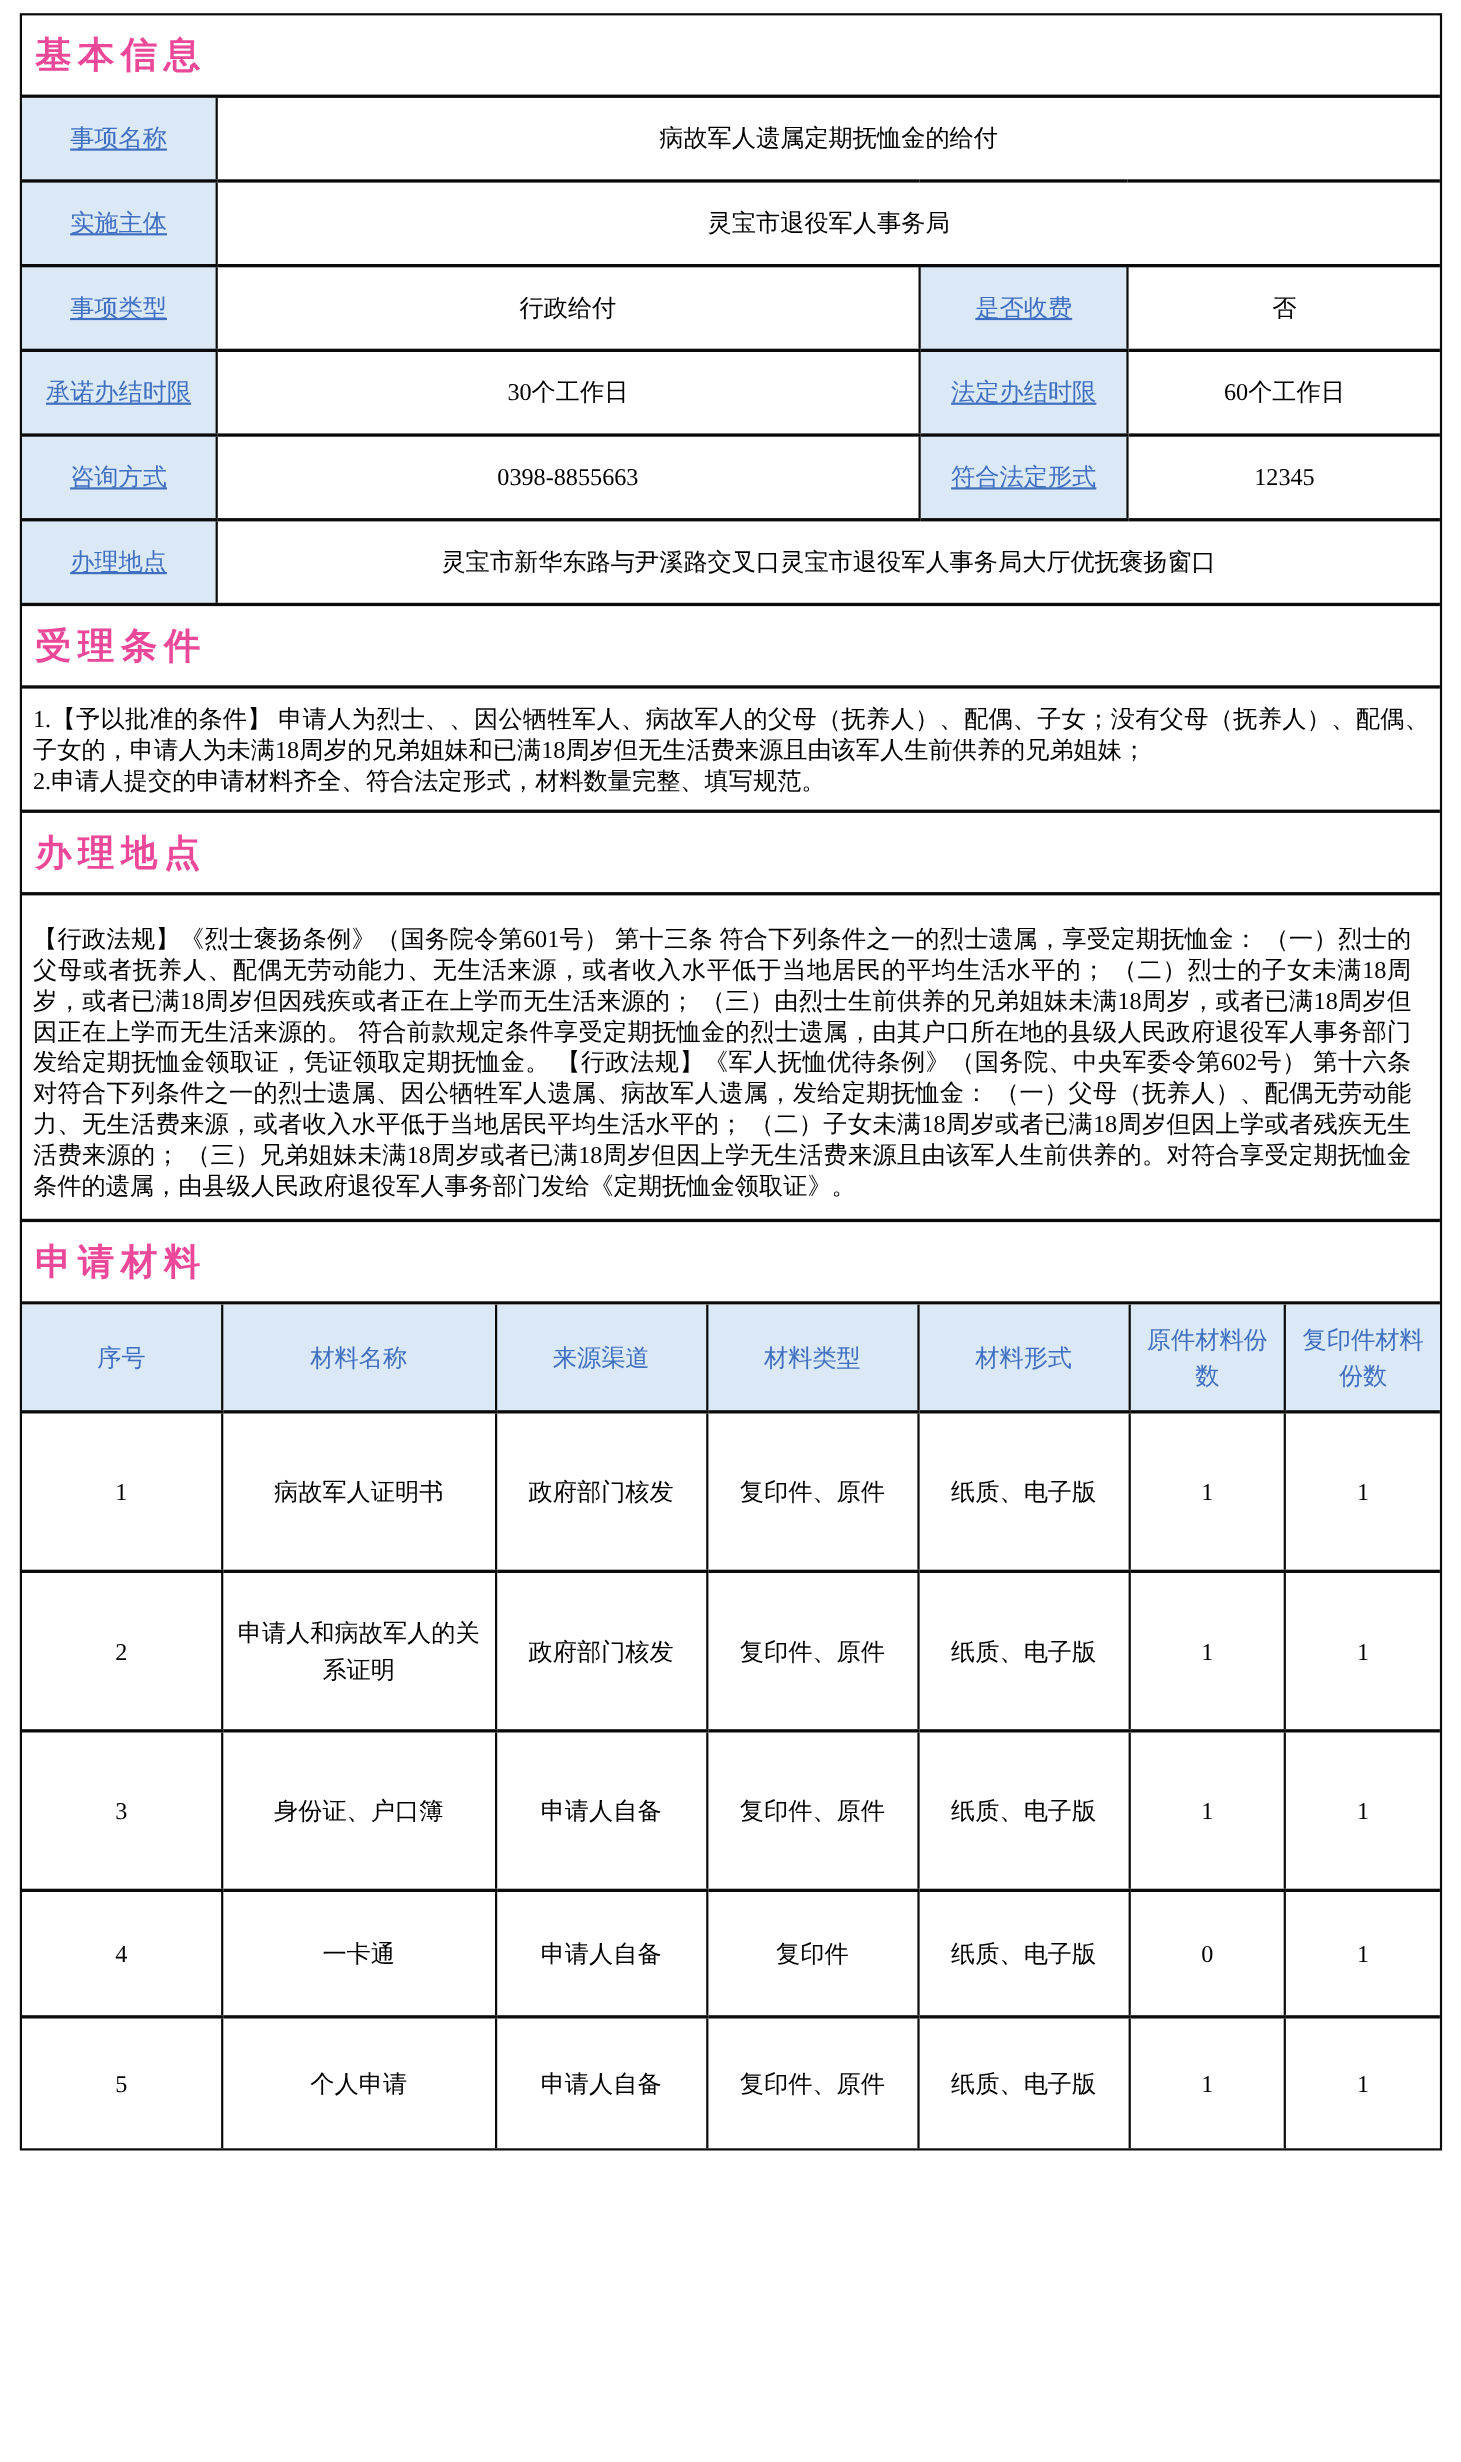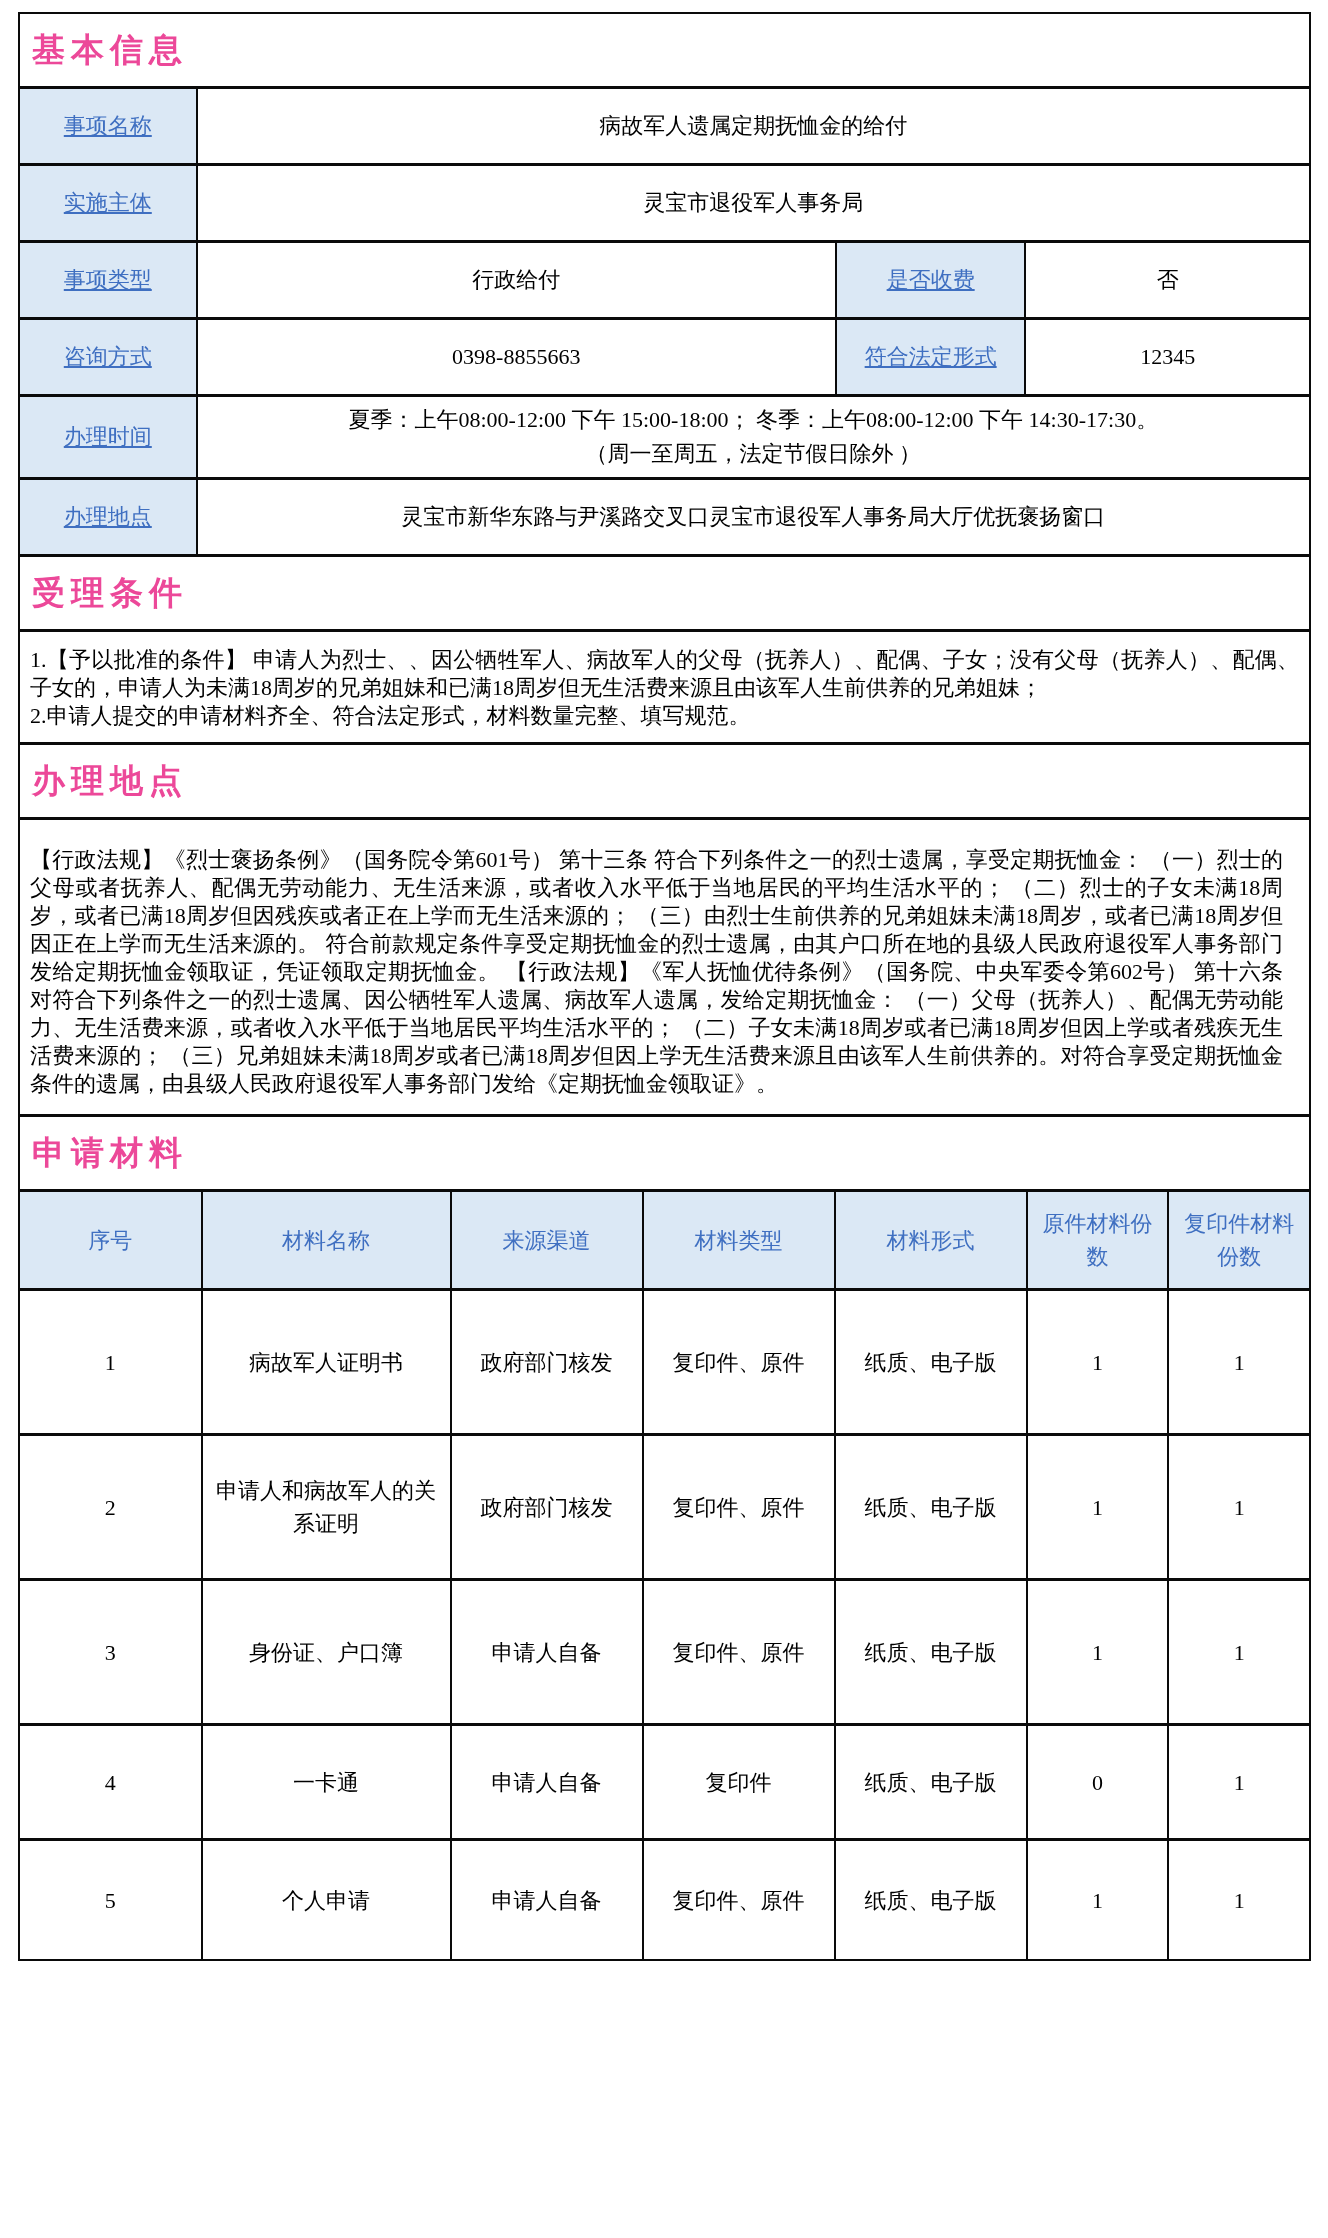--- a/index.html
+++ b/index.html
@@ -98,31 +98,30 @@
         <td class="lbl">实施主体</td>
         <td class="val" colspan="3">灵宝市退役军人事务局</td>
       </tr>
       <tr>
         <td class="lbl">事项类型</td>
         <td class="val">行政给付</td>
         <td class="lbl">是否收费</td>
         <td class="val">否</td>
       </tr>
       <tr>
+        <td class="lbl">承诺办结时限</td>
+        <td class="val">30个工作日</td>
+        <td class="lbl">法定办结时限</td>
+        <td class="val">60个工作日</td>
+      </tr>
+      <tr>
         <td class="lbl">咨询方式</td>
         <td class="val">0398-8855663</td>
         <td class="lbl">符合法定形式</td>
         <td class="val">12345</td>
-      </tr>
-      <tr class="time-row">
-        <td class="lbl">办理时间</td>
-        <td class="val two-line" colspan="3">
-          <div>夏季：上午08:00-12:00 下午 15:00-18:00；  冬季：上午08:00-12:00 下午 14:30-17:30。</div>
-          <div>（周一至周五，法定节假日除外 ）</div>
-        </td>
       </tr>
       <tr>
         <td class="lbl">办理地点</td>
         <td class="val" colspan="3">灵宝市新华东路与尹溪路交叉口灵宝市退役军人事务局大厅优抚褒扬窗口</td>
       </tr>
     </tbody>
   </table>
 
   <div class="section-heading">受理条件</div>
   <div class="text-block">

